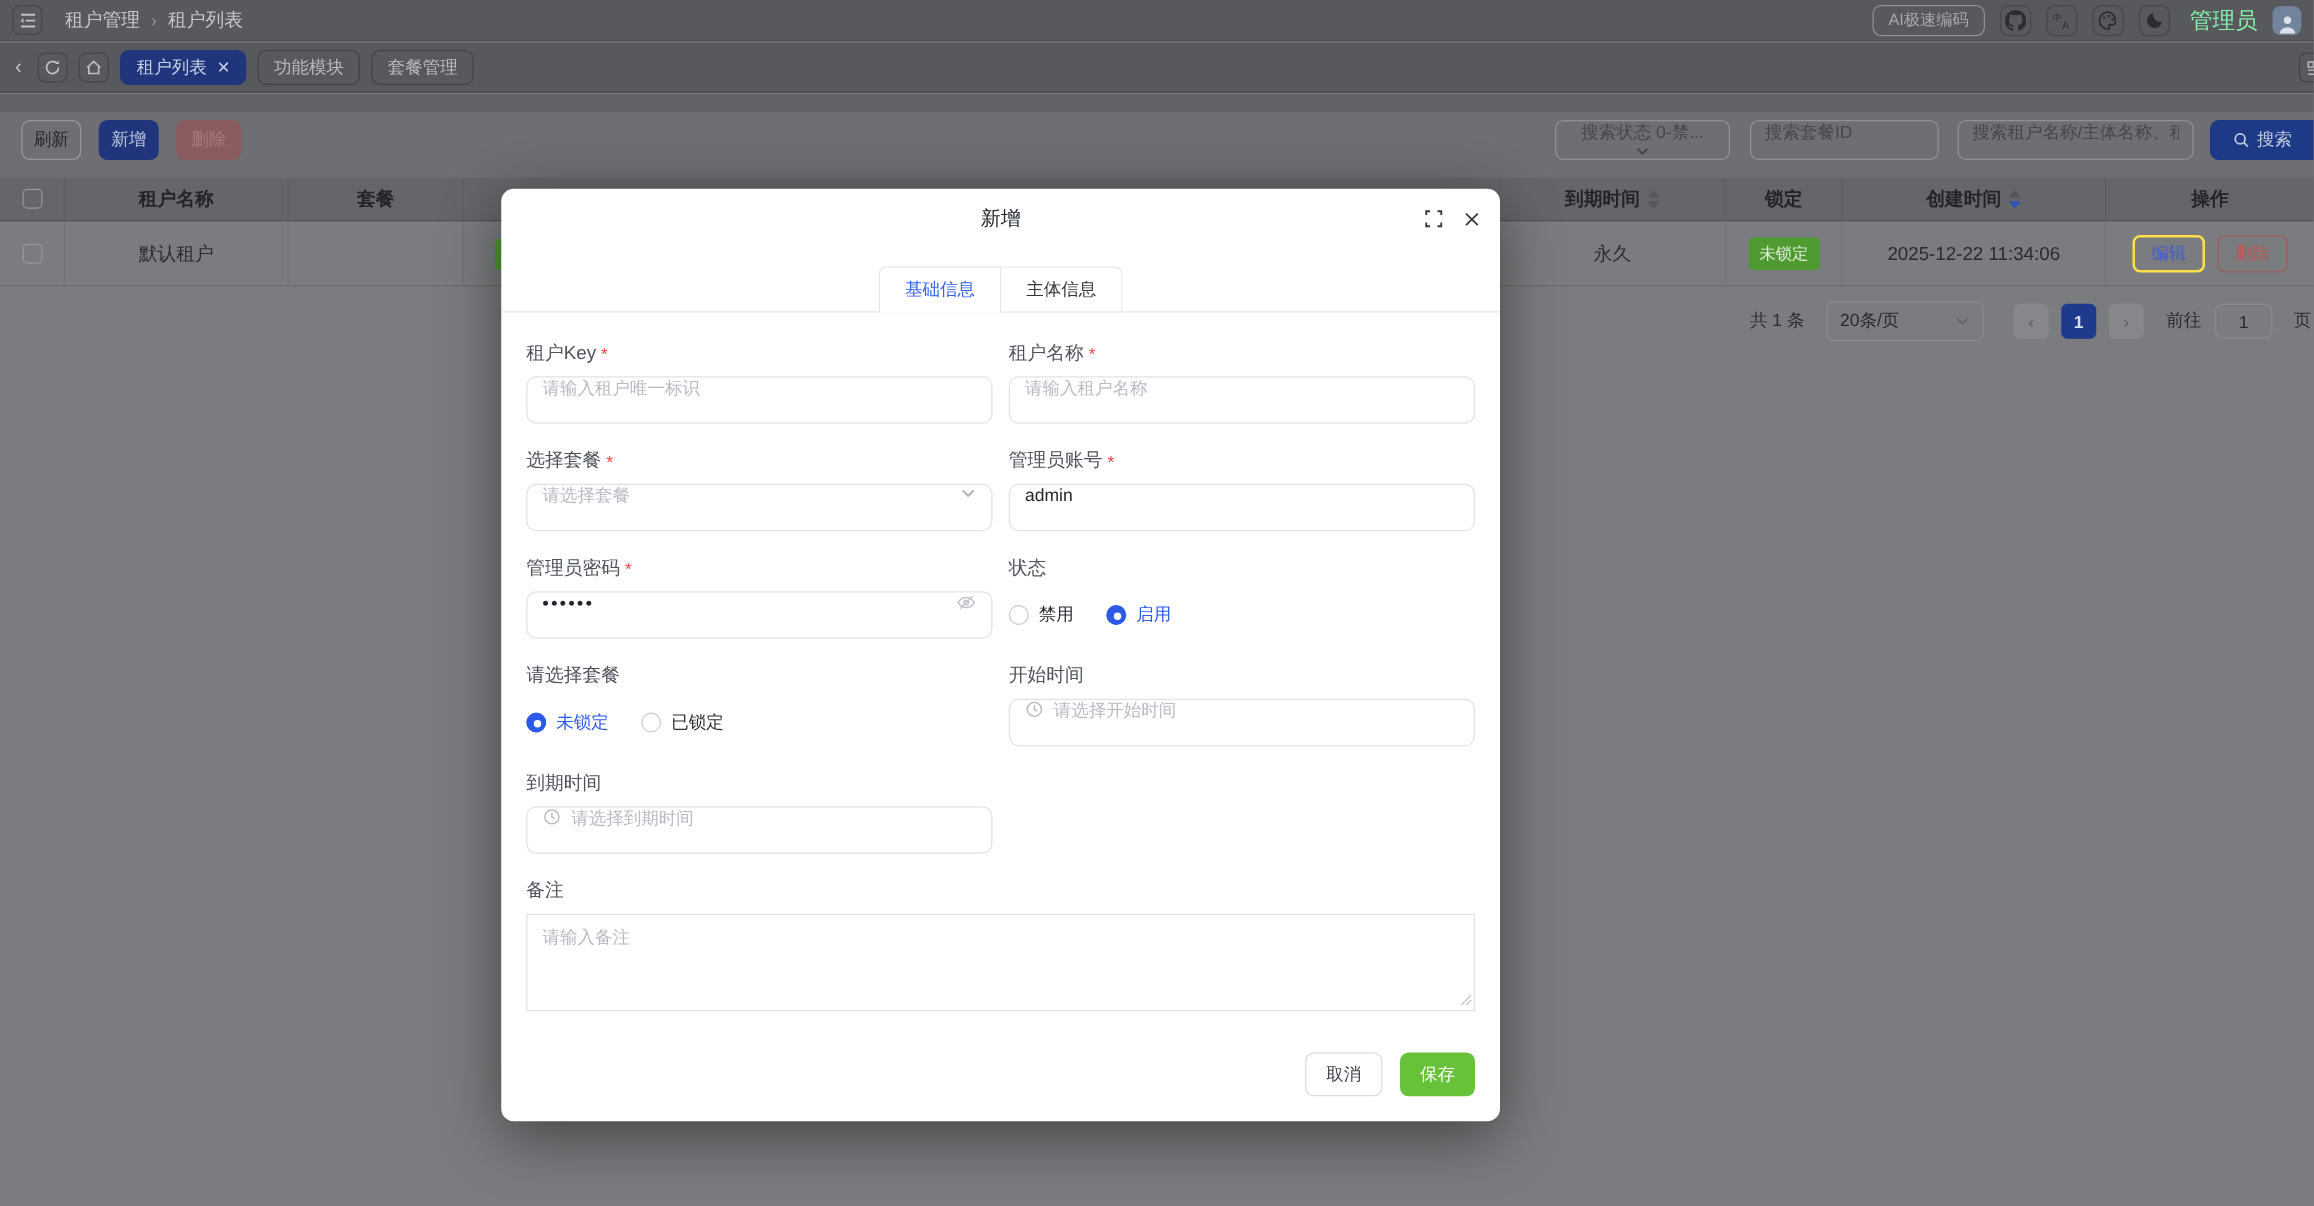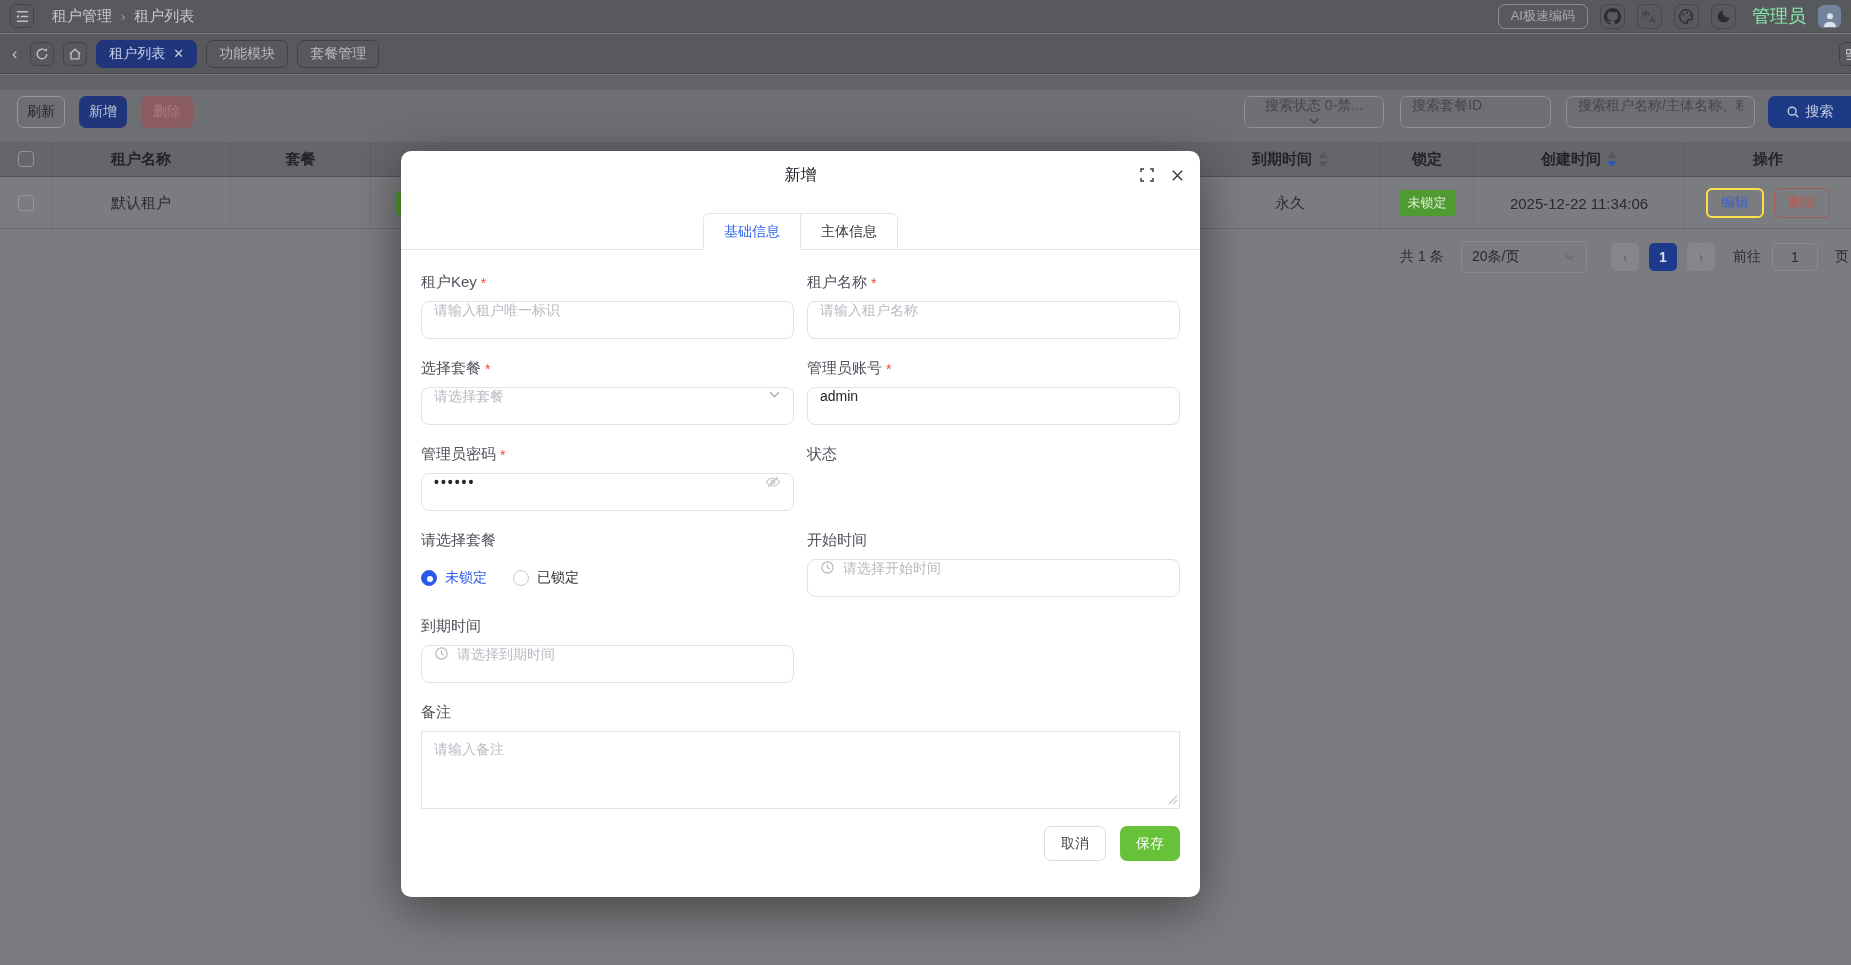--- a/index.html
+++ b/index.html
@@ -161,21 +161,21 @@
   .radio .dot { width:16px; height:16px; border-radius:50%; border:1px solid #c9ccd3; background:#fff; position:relative; }
   .radio.checked .dot { border-color:#2b5ae8; background:#2b5ae8; }
   .radio.checked .dot::after { content:""; position:absolute; left:5px; top:5px; width:6px; height:6px; border-radius:50%; background:#fff; }
   .radio.checked { color:#2b5ae8; }
 
   .remark-area { width:759px; height:78px; border:1px solid #dfe2e8; border-radius:0; padding:9px 12px;
                  font-size:14px; color:#23262d; resize:none; font-family:inherit; position:relative; display:block; }
   .remark-area::placeholder { color:#b8bbc2; opacity:1; }
   .resize-grip { position:absolute; right:22px; margin-top:-14px; color:#c6c9cf; }
 
-  .modal-footer { position:absolute; right:20px; bottom:36px; display:flex; gap:14px; }
+  .modal-footer { position:absolute; right:20px; bottom:20px; display:flex; gap:14px; }
   .mf-btn { height:35px; border-radius:7px; font-size:14px; display:flex; align-items:center; justify-content:center; padding:0 16px; }
   .mf-cancel { background:#fff; border:1px solid #d9dce3; color:#42454c; }
   .mf-save { background:#67c23a; border:none; color:#ffffff; }
 </style>
 </head>
 <body>
 
 <div class="navbar">
   <div class="icon-chip">
     <svg width="15" height="15" viewBox="0 0 16 16">
@@ -420,20 +420,30 @@
               <path d="M1.5 8s2.5-4 6.5-4 6.5 4 6.5 4-2.5 4-6.5 4S1.5 8 1.5 8z" fill="none" stroke="currentColor" stroke-width="1.2"></path>
               <circle cx="8" cy="8" r="1.8" fill="none" stroke="currentColor" stroke-width="1.2"></circle>
               <path d="M3 13L13 3" stroke="currentColor" stroke-width="1.2"></path>
             </svg>
         </div>
       </div>
       <div class="field">
         <div class="flabel">
             <span>状态</span>
           </div>
+        <div class="radio-row">
+          <span class="radio">
+              <span class="dot"></span>
+              <span>禁用</span>
+            </span>
+          <span class="radio checked">
+              <span class="dot"></span>
+              <span>启用</span>
+            </span>
+        </div>
       </div>
 
       <div class="field">
         <div class="flabel">
             <span>请选择套餐</span>
           </div>
         <div class="radio-row">
           <span class="radio checked">
               <span class="dot"></span>
               <span>未锁定</span>

